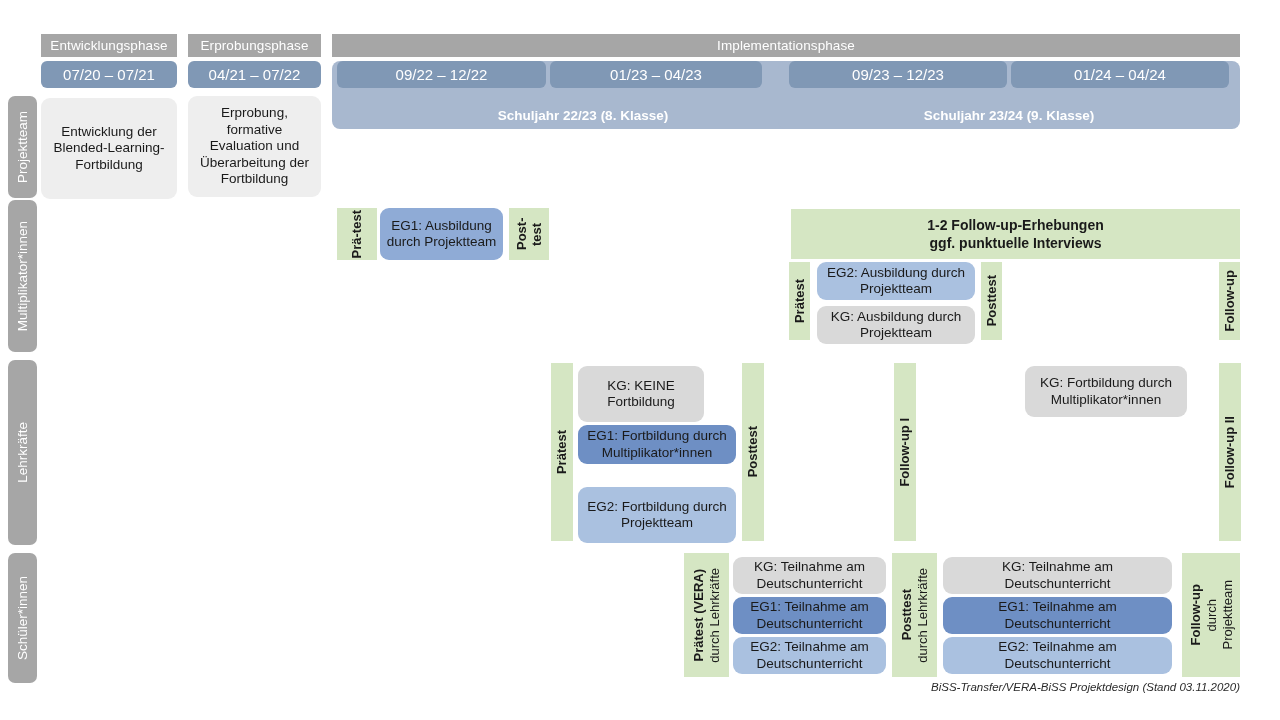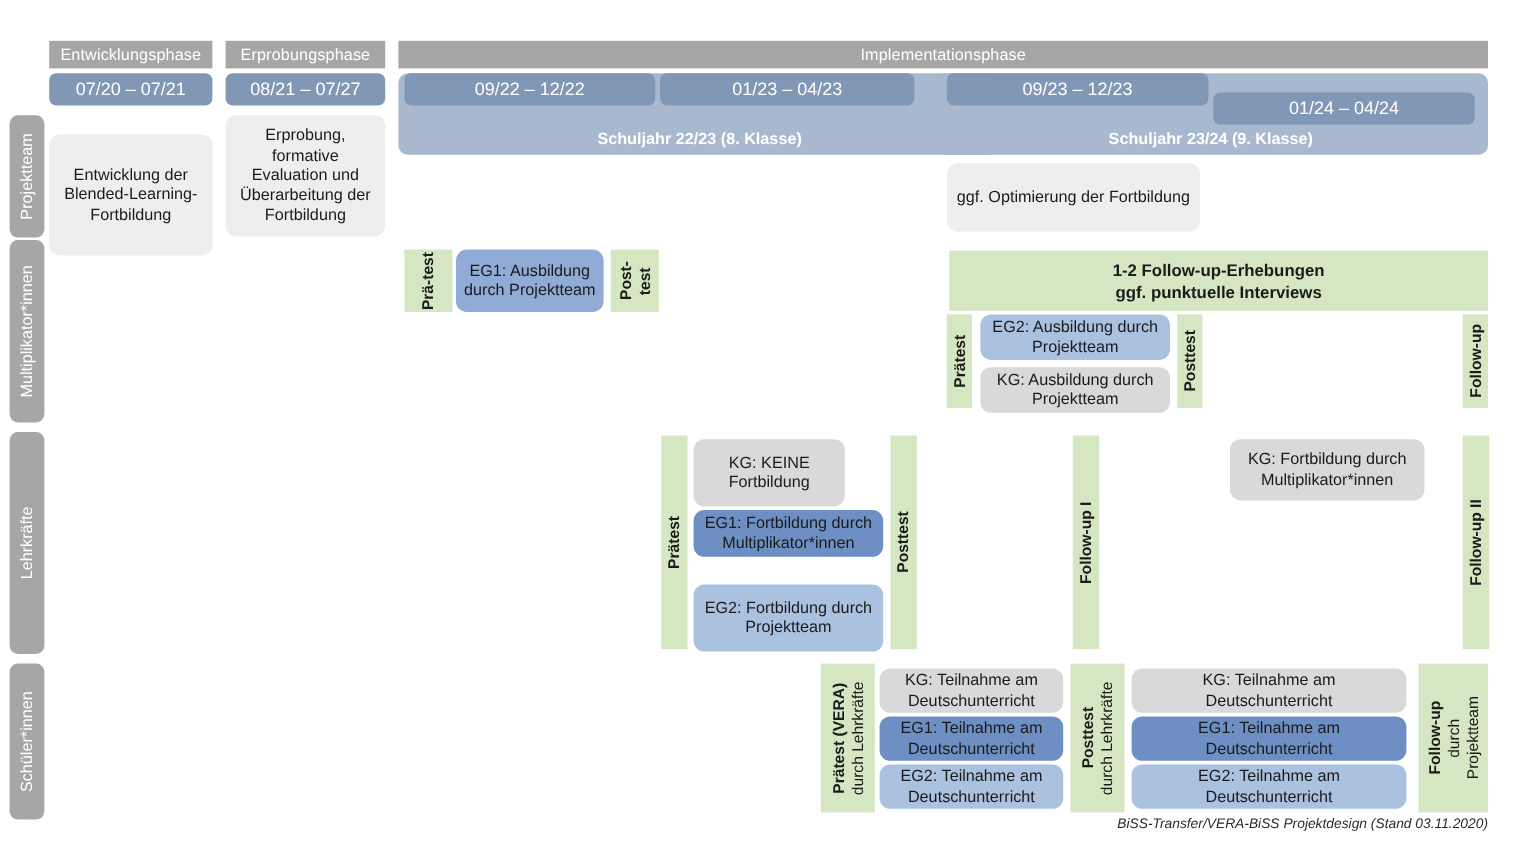--- a/index.html
+++ b/index.html
@@ -89,64 +89,61 @@
     <span>Erprobungsphase</span>
   </div>
   <div class="abs phase-header" style="left:332px;top:34px;width:908px;height:23px;">
     <span>Implementationsphase</span>
   </div>
 
   <div class="abs period" style="left:41px;top:61px;width:136px;height:27px;">
     <span>07/20 – 07/21</span>
   </div>
   <div class="abs period" style="left:188px;top:61px;width:133px;height:27px;">
-    <span>08/21 – 07/27</span>
+    <span>04/21 – 07/22</span>
   </div>
 
   <div class="abs schoolyear" style="left:332px;top:61px;width:502px;height:68px;">
     <span>Schuljahr 22/23 (8. Klasse)</span>
   </div>
   <div class="abs period" style="left:337px;top:61px;width:209px;height:27px;">
     <span>09/22 – 12/22</span>
   </div>
   <div class="abs period" style="left:550px;top:61px;width:212px;height:27px;">
     <span>01/23 – 04/23</span>
   </div>
 
   <div class="abs schoolyear" style="left:778px;top:61px;width:462px;height:68px;">
     <span>Schuljahr 23/24 (9. Klasse)</span>
   </div>
   <div class="abs period" style="left:789px;top:61px;width:218px;height:27px;">
     <span>09/23 – 12/23</span>
   </div>
-  <div class="abs period" style="left:1011px;top:61px;width:218px;height:27px;margin-top:16px;">
+  <div class="abs period" style="left:1011px;top:61px;width:218px;height:27px;">
     <span>01/24 – 04/24</span>
   </div>
 
   <div class="abs rowlabel" style="left:8px;top:96px;width:29px;height:102px;">
     <span>Projektteam</span>
   </div>
   <div class="abs rowlabel" style="left:8px;top:200px;width:29px;height:152px;">
     <span>Multiplikator*innen</span>
   </div>
   <div class="abs rowlabel" style="left:8px;top:360px;width:29px;height:185px;">
     <span>Lehrkräfte</span>
   </div>
   <div class="abs rowlabel" style="left:8px;top:553px;width:29px;height:130px;">
     <span>Schüler*innen</span>
   </div>
 
-  <div class="abs card grey-l" style="left:41px;top:112px;width:136px;height:101px;">
+  <div class="abs card grey-l" style="left:41px;top:98px;width:136px;height:101px;">
     <span>Entwicklung der Blended-Learning-Fortbildung</span>
   </div>
   <div class="abs card grey-l" style="left:188px;top:96px;width:133px;height:101px;">
     <span>Erprobung, formative Evaluation und Überarbeitung der Fortbildung</span>
-  </div>
-  <div class="abs card grey-l" style="left:789px;top:136px;width:211px;height:57px;">
-    <span>ggf. Optimierung der Fortbildung</span>
   </div>
 
   <div class="abs greenbar" style="left:337px;top:208px;width:40px;height:52px;">
     <span class="vtxt bold">Prä-test</span>
   </div>
   <div class="abs card blue-m" style="left:380px;top:208px;width:123px;height:52px;">
     <span>EG1: Ausbildung durch Projektteam</span>
   </div>
   <div class="abs greenbar" style="left:509px;top:208px;width:40px;height:52px;">
     <span class="vtxt bold">Post-test</span>

